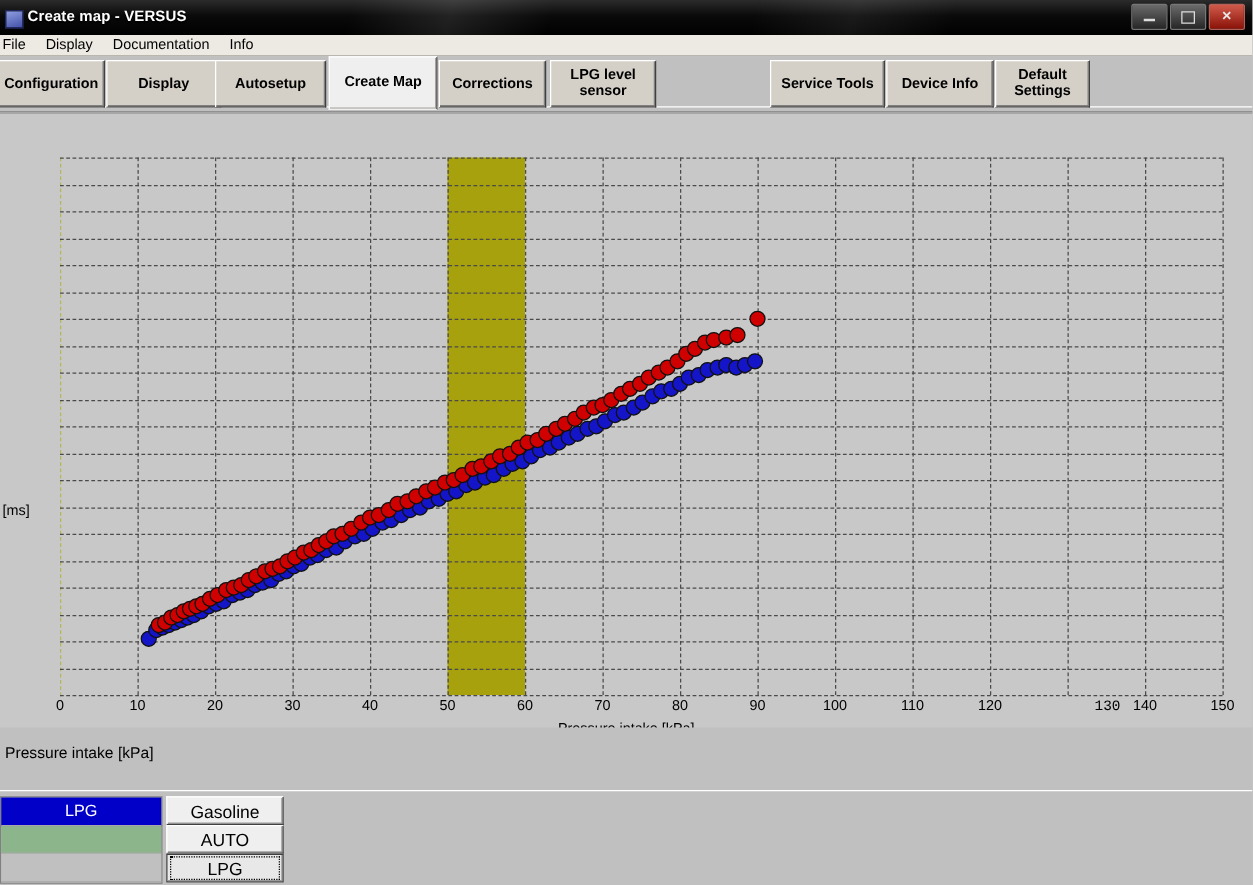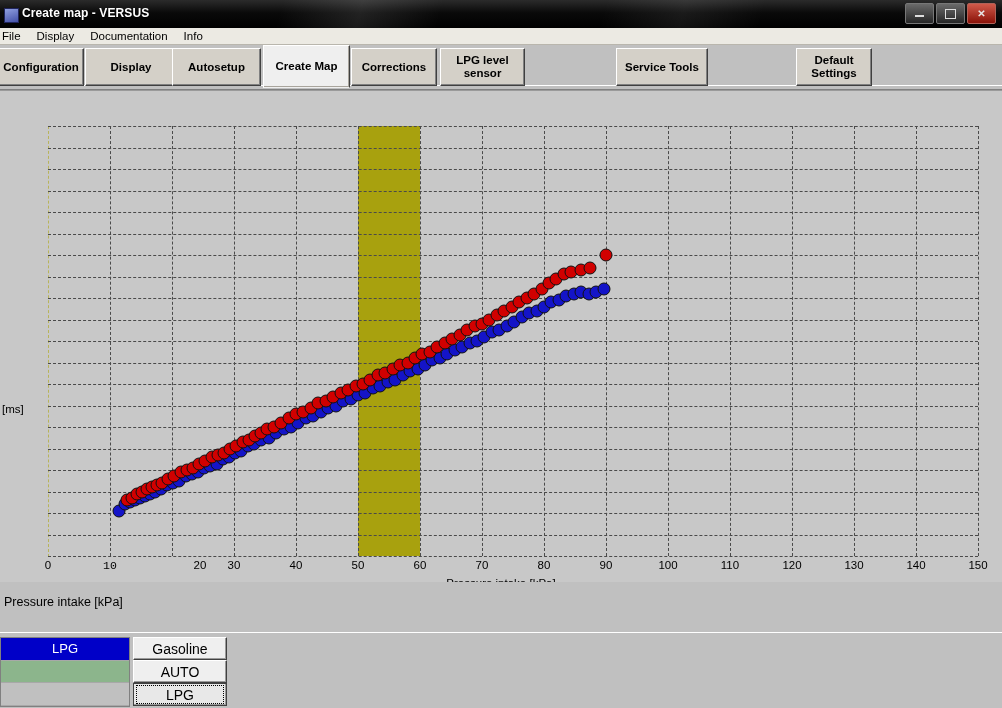--- a/index.html
+++ b/index.html
@@ -160,42 +160,43 @@
 
   <div class="tabstrip">
     <div class="baseline"></div>
     <div class="tab" style="left:-2px;width:86px;">Configuration</div>
     <div class="tab" style="left:85px;width:92px;text-align:right;">Display</div>
     <div class="tab" style="left:172px;width:89px;">Autosetup</div>
     <div class="tab active" style="left:263px;width:87px;">Create Map</div>
     <div class="tab" style="left:351px;width:86px;">Corrections</div>
     <div class="tab" style="left:440px;width:85px;">LPG level sensor</div>
     <div class="tab" style="left:616px;width:92px;">Service Tools</div>
+    <div class="tab" style="left:709px;width:86px;">Device Info</div>
     <div class="tab" style="left:796px;width:76px;">Default Settings</div>
   </div>
 
   <div class="chartpanel">
     <div class="ylab">[ms]</div>
     <div class="xlab">Pressure intake [kPa]</div>
 
     <div class="xticks" id="xticks">
         <div class="xtick" style="left: 0px;">0</div>
-        <div class="xtick" style="left: 62px; font-family: Liberation Mono, monospace;">10</div>
-        <div class="xtick" style="left: 124px; margin-left: 28px;">20</div>
+        <div class="xtick" style="left: 62px;">10</div>
+        <div class="xtick" style="left: 124px;">20</div>
         <div class="xtick" style="left: 186px;">30</div>
         <div class="xtick" style="left: 248px;">40</div>
         <div class="xtick" style="left: 310px;">50</div>
         <div class="xtick" style="left: 372px;">60</div>
         <div class="xtick" style="left: 434px;">70</div>
         <div class="xtick" style="left: 496px;">80</div>
         <div class="xtick" style="left: 558px;">90</div>
         <div class="xtick" style="left: 620px;">100</div>
         <div class="xtick" style="left: 682px;">110</div>
         <div class="xtick" style="left: 744px;">120</div>
-        <div class="xtick" style="left: 806px;">130</div>
+        <div class="xtick" style="left: 838px; font-family: Liberation Mono, monospace;">130</div>
         <div class="xtick" style="left: 868px;">140</div>
         <div class="xtick" style="left: 930px;">150</div>
       </div>
     <div class="plot" id="plot">
       <div class="axis-y"></div>
     <div class="band" style="left: 310px; width: 62px; background: rgb(168, 161, 14);"></div>
         <div class="gl v" style="left: 62px;"></div>
         <div class="gl v" style="left: 124px;"></div>
         <div class="gl v" style="left: 186px;"></div>
         <div class="gl v" style="left: 248px;"></div>

